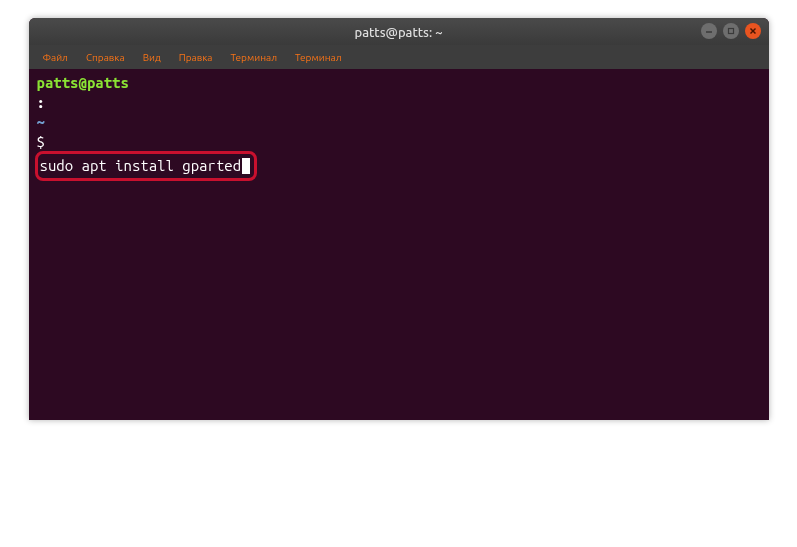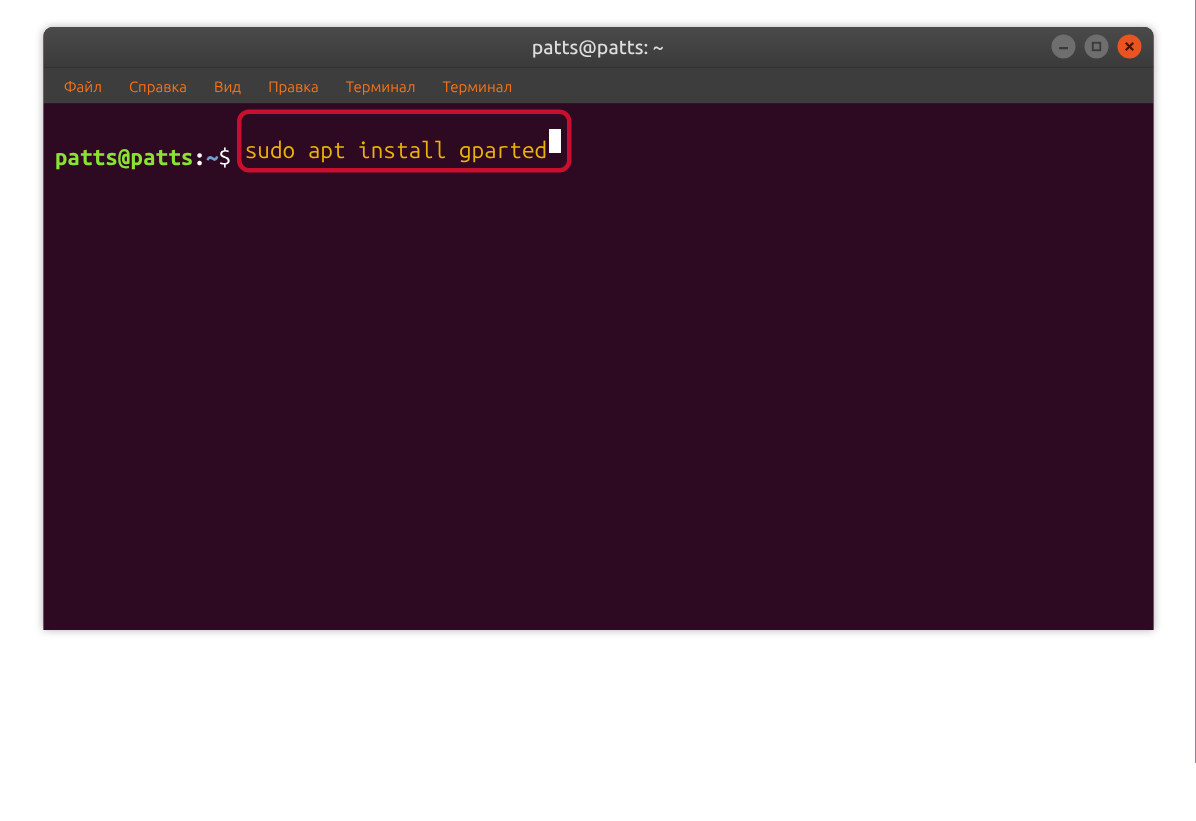--- a/index.html
+++ b/index.html
@@ -83,22 +83,23 @@
       background: #2d0922;
       padding: 4px 8px;
       font-family: "Ubuntu Mono", "DejaVu Sans Mono", monospace;
       font-size: 15px;
       line-height: 1.3;
       color: #ffffff;
       height: calc(100% - 51px);
     }
     .prompt-line {
       display: flex;
-      align-items: flex-end;
+      align-items: flex-start;
       flex-wrap: nowrap;
+      flex-direction: column;
     }
     .prompt-user {
       color: #8ae234;
       font-weight: bold;
     }
     .prompt-colon {
       color: #ffffff;
       font-weight: bold;
     }
     .prompt-path {
@@ -111,22 +112,21 @@
     }
     .highlight-box {
       border: 3px solid #c8102e;
       border-radius: 8px;
       padding: 2px 4px 2px 2px;
       display: inline-flex;
       align-items: center;
       margin-left: -2px;
     }
     .command-text {
-      color: #eab308;
-      margin-top: 12px;
+      color: #ffffff;
     }
     .cursor-block {
       display: inline-block;
       width: 8px;
       height: 16px;
       background: #ffffff;
       vertical-align: middle;
       margin-left: 1px;
     }
   </style>

